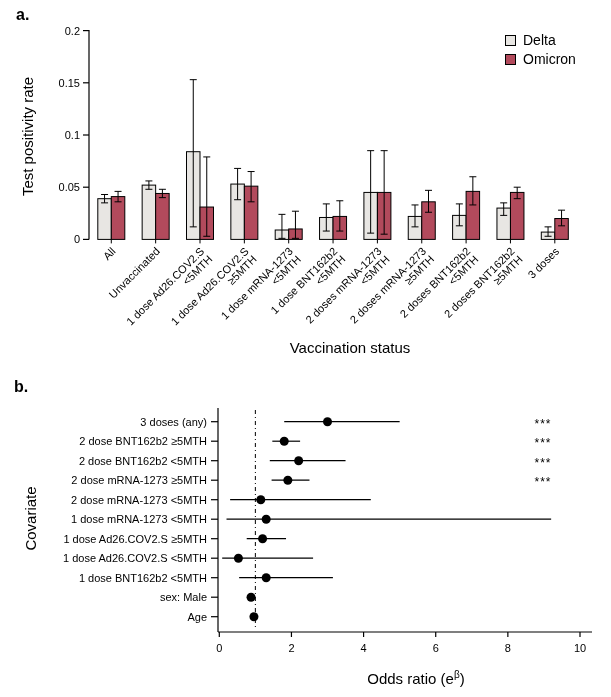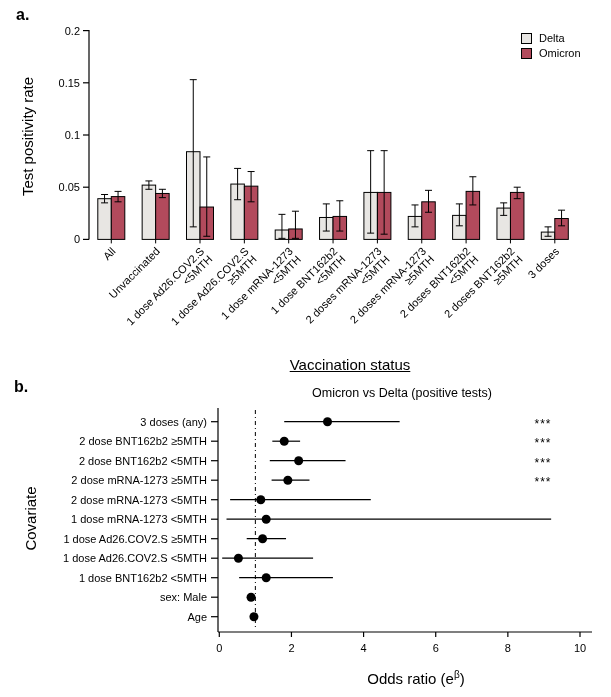--- a/index.html
+++ b/index.html
@@ -4,28 +4,28 @@
 <style>
   html,body{margin:0;padding:0;background:#ffffff;}
   #fig{position:relative;width:611px;height:697px;background:#ffffff;overflow:hidden;
        font-family:"Liberation Sans",sans-serif;color:#111;}
   .abs{position:absolute;}
   .panel-label{font-size:16px;font-weight:bold;color:#000;}
   .axis-title{font-size:15px;color:#000;white-space:nowrap;}
   .rot{transform:rotate(-90deg);transform-origin:center center;text-align:center;}
   .center{text-align:center;}
   #pa-ytitle{left:-50px;top:128px;width:154px;}
-  #pa-xtitle{left:150px;top:356px;width:400px;text-decoration:underline;}
+  #pa-xtitle{left:150px;top:339px;width:400px;}
   #pb-ytitle{left:-45px;top:510px;width:150px;}
   #pb-xtitle{left:216px;top:669px;width:400px;font-size:15px;}
   #pb-xtitle sup{font-size:10px;}
   #pb-title{left:202px;top:386px;width:400px;font-size:12.5px;color:#000;}
   #pa-label{left:16px;top:6px;}
   #pb-label{left:14px;top:378px;}
-  #legend{left:521px;top:32px;font-size:11px;color:#000;}
+  #legend{left:505px;top:32px;font-size:14px;color:#000;}
   .legend-row{display:flex;align-items:center;margin-bottom:3px;}
   .swatch{display:inline-block;width:9px;height:9px;border:1px solid #000;margin-right:7px;}
   svg{position:absolute;left:0;}
   svg text{font-family:"Liberation Sans",sans-serif;fill:#000;}
 </style>
 </head>
 <body>
 
 <div id="fig">
 
@@ -173,21 +173,20 @@
     <div class="legend-row">
       <span class="swatch" style="background: rgb(178, 74, 92);"></span>
       <span>Omicron</span>
     </div>
   </div>
 
   <div id="pa-xtitle" class="abs axis-title center">Vaccination status</div>
 
   <div id="pb-label" class="abs panel-label">b.</div>
 
-  <div id="pb-title" class="abs center">Omicron vs Delta (positive tests)</div>
 
   <div id="pb-ytitle" class="abs axis-title rot">Covariate</div>
 
   <svg id="panelB" width="611" height="327" style="top:370px;">
       <line x1="218" y1="38" x2="218" y2="262" stroke="#000" stroke-width="1.2"></line>
       <line x1="218" y1="262" x2="592" y2="262" stroke="#000" stroke-width="1.2"></line>
       <line x1="219.3" y1="262" x2="219.3" y2="267" stroke="#000" stroke-width="1.2"></line>
       <text x="219.3" y="282" text-anchor="middle" font-size="11px">0</text>
       <line x1="291.44" y1="262" x2="291.44" y2="267" stroke="#000" stroke-width="1.2"></line>
       <text x="291.44" y="282" text-anchor="middle" font-size="11px">2</text>

